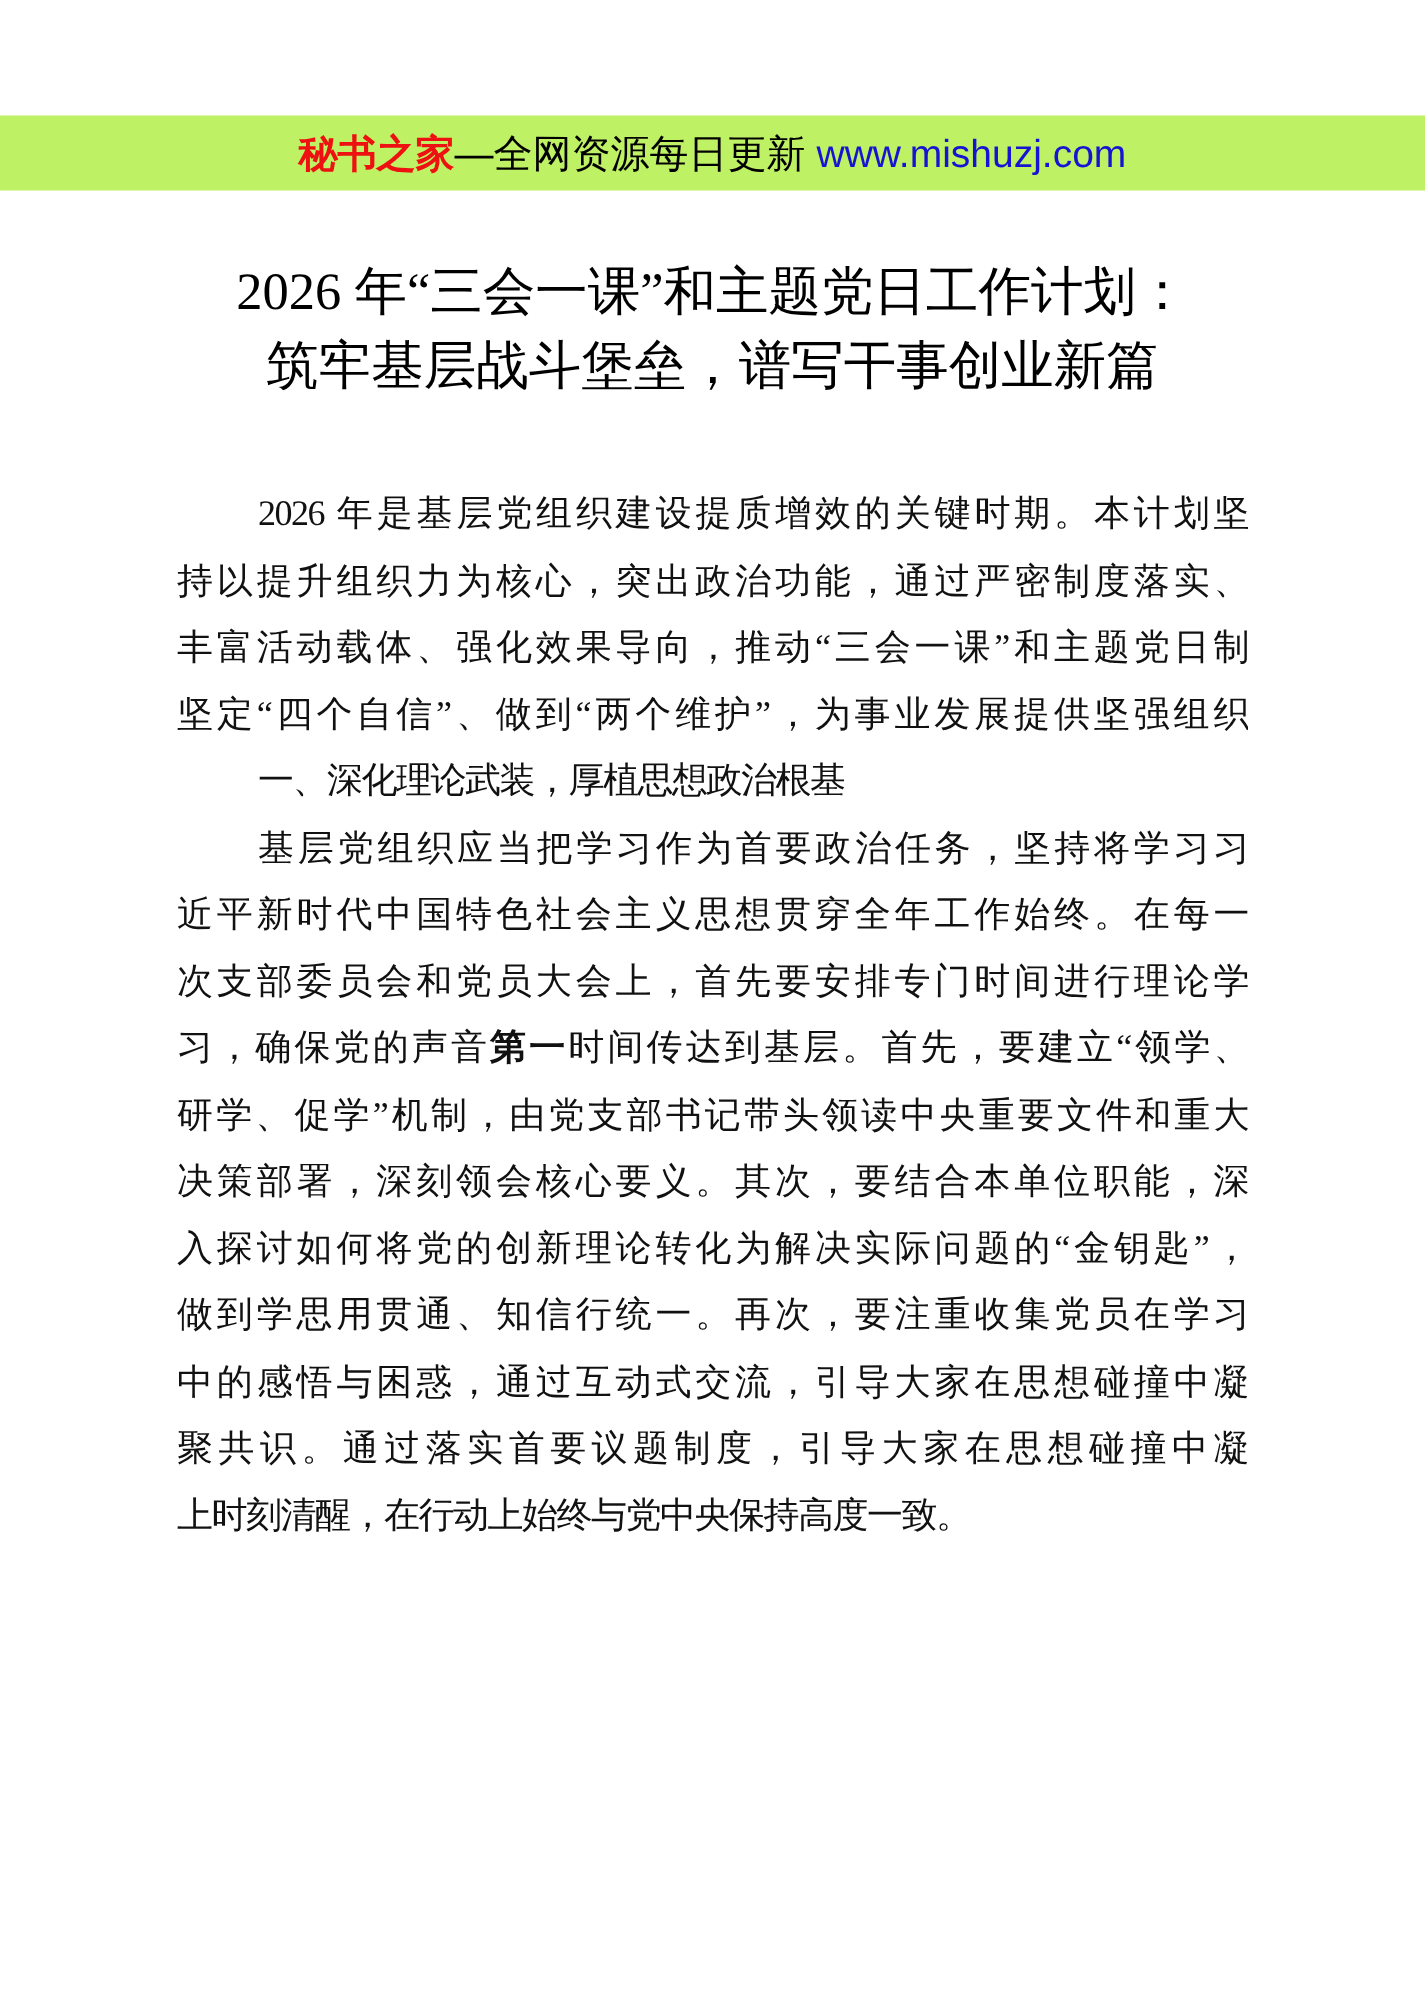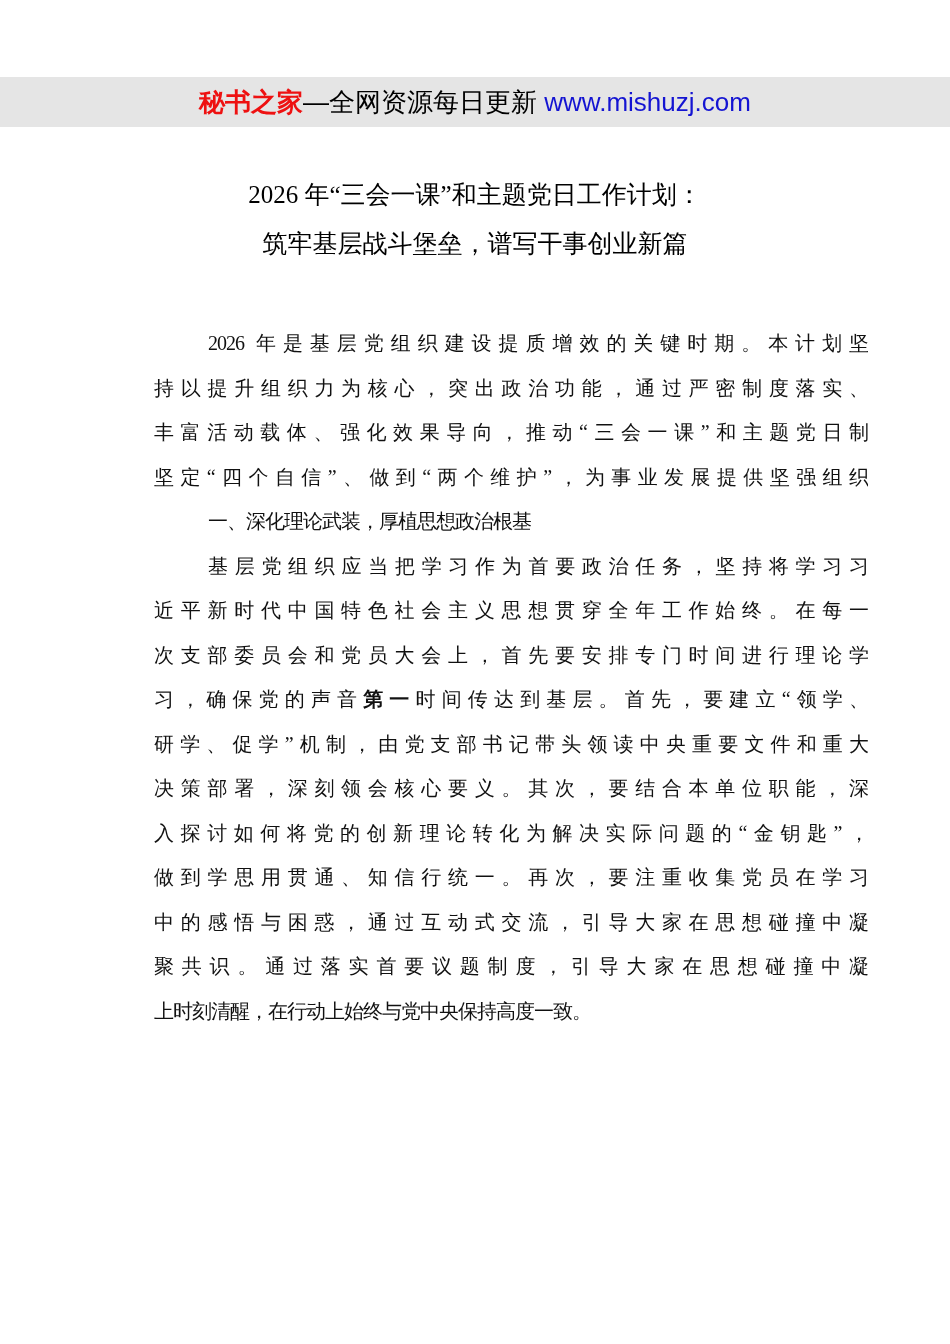--- a/index.html
+++ b/index.html
@@ -29,48 +29,47 @@
   .banner .brand { color: #ee1111; font-weight: bold; }
   .banner .tagline { color: #000000; }
   .banner .url { color: #1414d2; }
 
   
   .doc-title {
     position: absolute;
     top: 170px; left: 0; width: 100%;
     text-align: center;
     font-family: "Liberation Serif", serif;
-    font-size: 25px;
+    font-size: 35px;
     line-height: 49px;
     color: #000000;
     white-space: nowrap;
   }
 
   
   .content {
     position: absolute;
     top: 321px; left: 118px;
     width: 714px;
-    font-size: 20px;
+    font-size: 24px;
     line-height: 44.5px;
     letter-spacing: -1px;
     color: #111111;
-    margin-left: 36px;
   }
   .ln { height: 44.5px; overflow: hidden; }
   .just { text-align: justify; text-align-last: justify; }
   .ind { text-indent: 54px; }
   .ln b { font-weight: bold; }
 </style>
 </head>
 <body>
 
 <div class="page">
 
-  <div class="banner" style="background: #e5e5e5;">
+  <div class="banner" style="background: #bef264;">
     <span class="brand" style="color: rgb(238, 17, 17);">秘书之家</span><span class="tagline">—全网资源每日更新 </span><span class="url" style="color: rgb(20, 20, 210);">www.mishuzj.com</span>
   </div>
 
   <div class="doc-title">
     <div>2026 年“三会一课”和主题党日工作计划：</div>
     <div>筑牢基层战斗堡垒，谱写干事创业新篇</div>
   </div>
 
   <div class="content">
     <div class="ln just ind">2026 年是基层党组织建设提质增效的关键时期。本计划坚</div>

